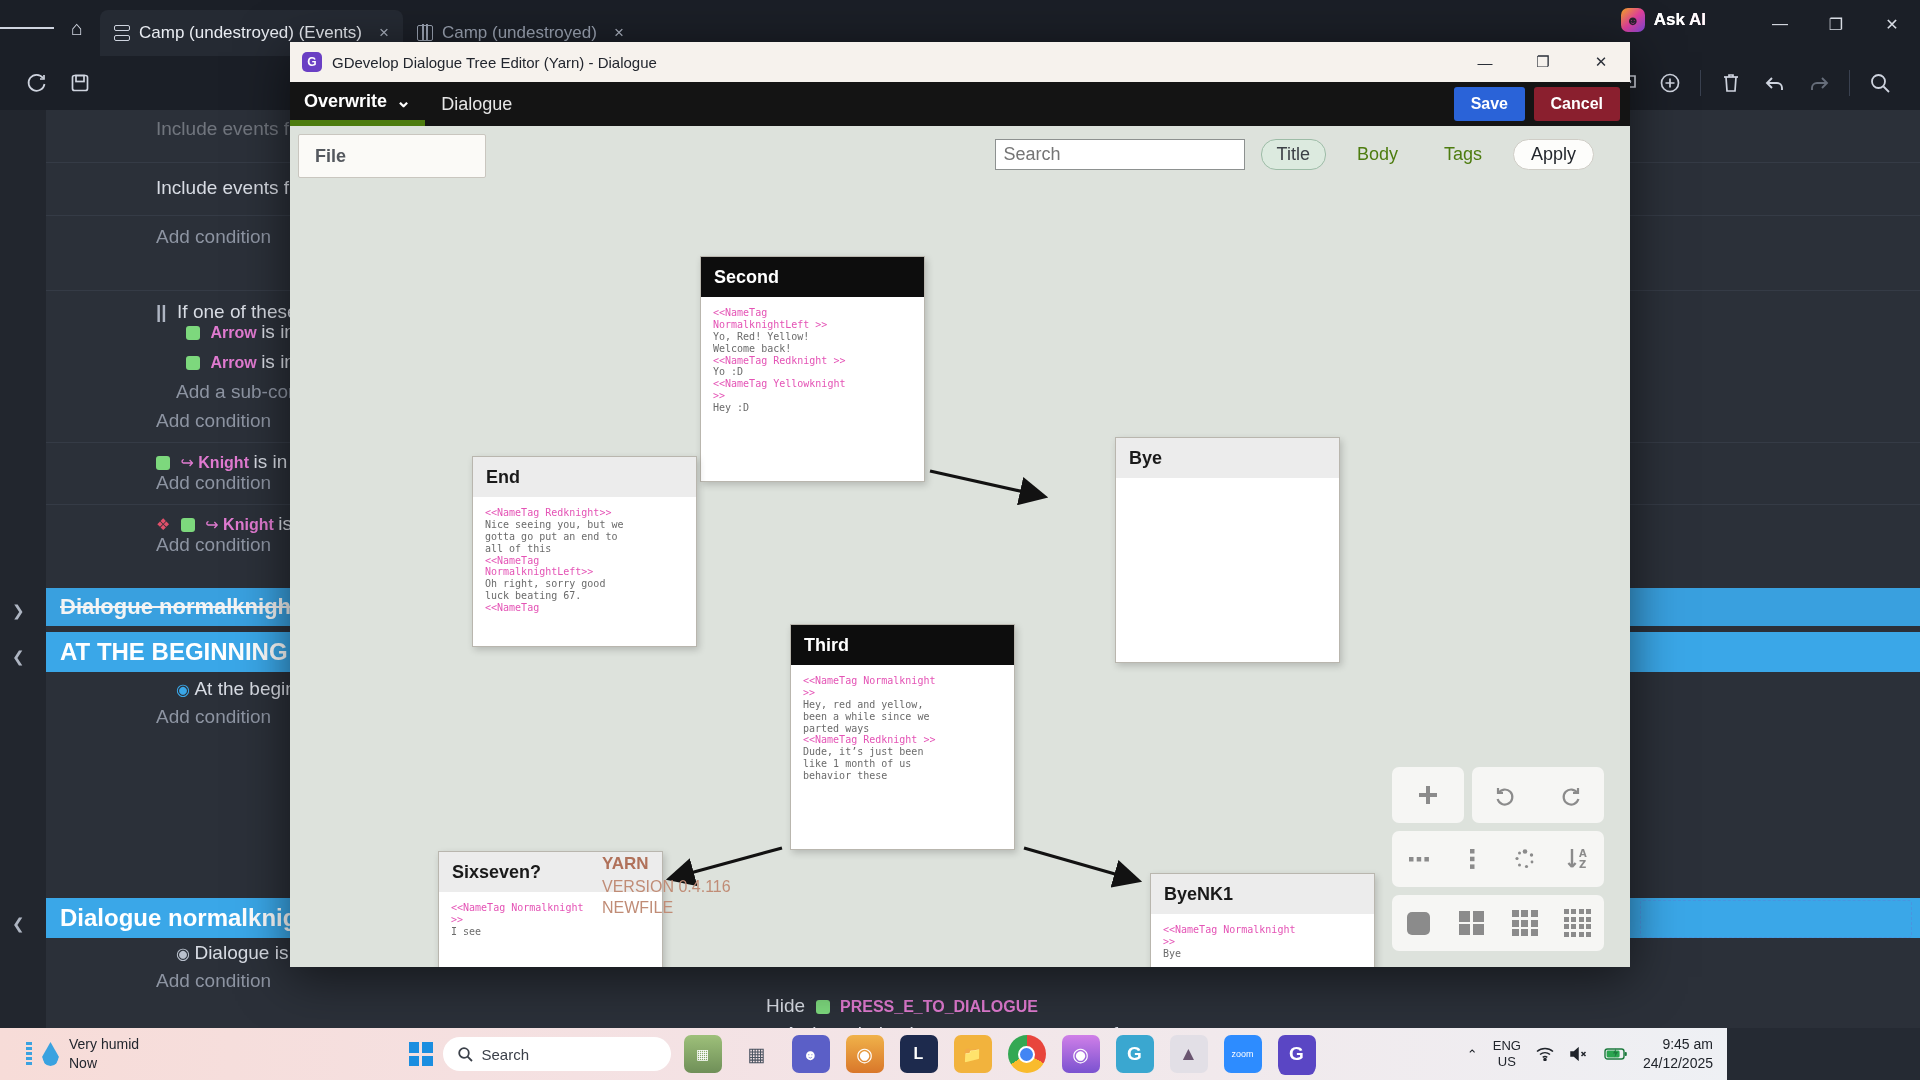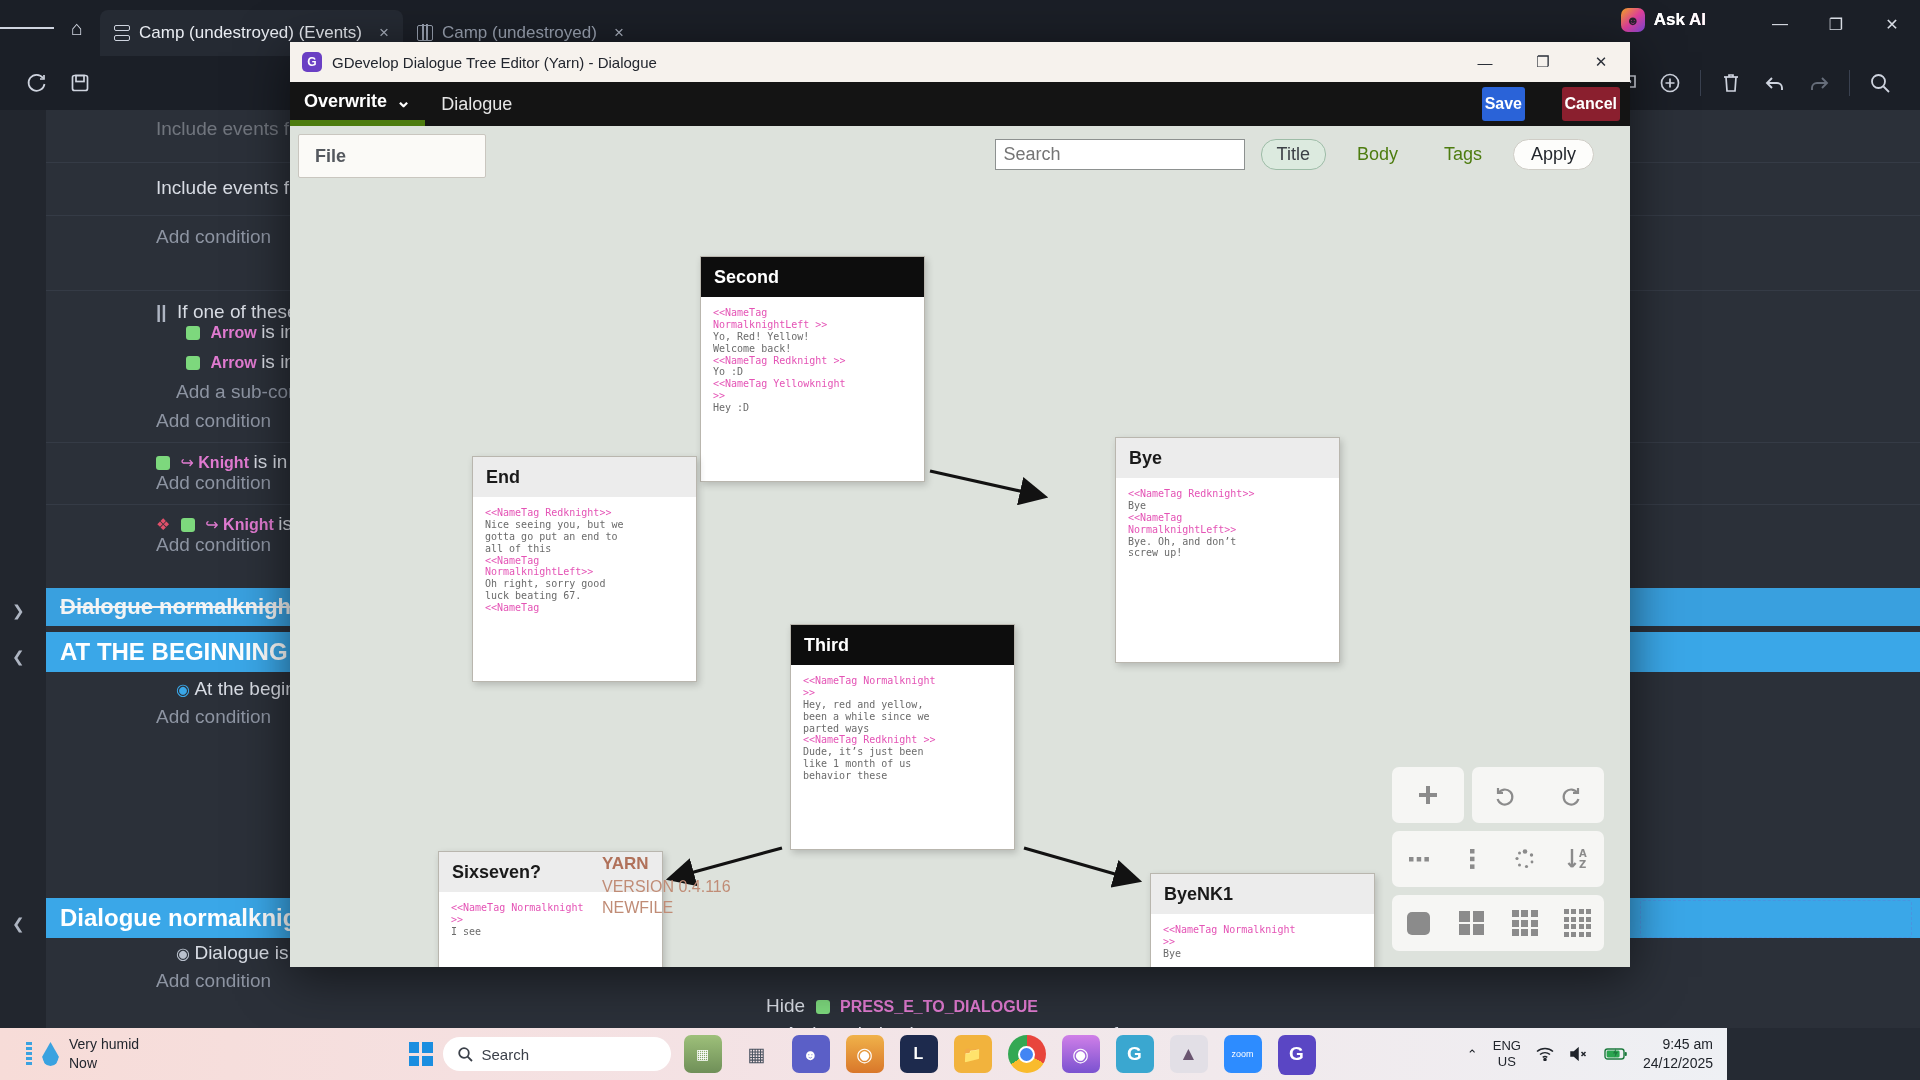--- a/index.html
+++ b/index.html
@@ -59,21 +59,21 @@
   
   #yarn{position:absolute;left:290px;top:42px;width:1340px;height:925px;background:#f3efea;box-shadow:0 10px 48px rgba(0,0,0,.55);display:flex;flex-direction:column;}
   .y-title{height:40px;background:#f6f2ed;display:flex;align-items:center;padding-left:12px;flex:none;}
   .y-logo{width:20px;height:20px;border-radius:5px;background:#6a3fc4;color:#fff;font-size:12px;font-weight:bold;display:flex;align-items:center;justify-content:center;margin-right:10px;}
   .y-titletext{font-size:15px;color:#22262e;}
   .y-winbtns{margin-left:auto;display:flex;}
   .y-winbtns div{width:58px;height:40px;display:flex;align-items:center;justify-content:center;font-size:15px;color:#2a2f38;}
   .y-menubar{height:44px;background:#141414;display:flex;align-items:center;flex:none;position:relative;}
   .y-overwrite{height:44px;padding:0 14px;display:flex;align-items:center;gap:9px;color:#fff;font-size:18px;font-weight:600;border-bottom:6px solid #4d7c0f;box-sizing:border-box;}
   .y-docname{color:#e6e6e6;font-size:18px;padding-left:16px;}
-  .y-save,.y-cancel{position:absolute;top:5px;height:34px;padding:0 3px;border-radius:3px;display:flex;align-items:center;font-size:16px;font-weight:bold;color:#fff;}
+  .y-save,.y-cancel{position:absolute;top:5px;height:34px;padding:0 17px;border-radius:3px;display:flex;align-items:center;font-size:16px;font-weight:bold;color:#fff;}
   .y-save{right:105px;background:#2a63d8;}
   .y-cancel{right:10px;background:#8a1f2e;}
   .y-body{flex:1;position:relative;background:#dde2dc;overflow:hidden;}
   .y-filebtn{position:absolute;left:8px;top:8px;width:188px;height:44px;background:#fbfaf7;border:1px solid #c9c6bf;border-radius:2px;display:flex;align-items:center;padding-left:16px;font-size:18px;font-weight:bold;color:#54585e;box-sizing:border-box;}
   .y-searchbar{position:absolute;right:36px;top:13px;display:flex;align-items:center;gap:16px;}
   .y-searchinput{width:250px;height:31px;border:1px solid #8d9190;background:#fff;font-size:18px;color:#6d7170;padding:0 8px;box-sizing:border-box;font-family:"Liberation Sans",sans-serif;}
   .y-pill{padding:4px 15px;border-radius:15px;font-size:18px;color:#3d4147;}
   .y-pill.on{background:#dceadf;border:1px solid #9dbca7;}
   .y-pill.off{color:#4d7c0f;}
   .y-apply{padding:4px 17px;border-radius:16px;font-size:18px;color:#23272d;background:#fdfdfb;border:1px solid #cfcdc6;}
@@ -349,41 +349,35 @@
 <span class="tag">NormalknightLeft &gt;&gt;</span>
 <span>Yo, Red! Yellow!</span>
 <span>Welcome back!</span>
 <span class="tag">&lt;&lt;NameTag Redknight &gt;&gt;</span>
 <span>Yo :D</span>
 <span class="tag">&lt;&lt;NameTag Yellowknight</span>
 <span class="tag">&gt;&gt;</span>
 <span>Hey :D</span></div>
       </div>
 
-      <div class="node" style="left:182px;top:330px;width:225px;height:226px;">
+      <div class="node" style="left:182px;top:330px;width:225px;height:191px;">
         <div class="node-hd light">End</div>
         <div class="node-bd"><span class="tag">&lt;&lt;NameTag Redknight&gt;&gt;</span>
 <span>Nice seeing you, but we</span>
 <span>gotta go put an end to</span>
 <span>all of this</span>
 <span class="tag">&lt;&lt;NameTag</span>
 <span class="tag">NormalknightLeft&gt;&gt;</span>
 <span>Oh right, sorry good</span>
 <span>luck beating 67.</span>
 <span class="tag">&lt;&lt;NameTag</span></div>
       </div>
 
       <div class="node" style="left:825px;top:311px;width:225px;height:226px;">
         <div class="node-hd light">Bye</div>
-        <div class="node-bd"><span class="tag">&lt;&lt;NameTag Redknight&gt;&gt;</span>
-<span>Bye</span>
-<span class="tag">&lt;&lt;NameTag</span>
-<span class="tag">NormalknightLeft&gt;&gt;</span>
-<span>Bye. Oh, and don’t</span>
-<span>screw up!</span></div>
       </div>
 
       <div class="node" style="left:500px;top:498px;width:225px;height:226px;">
         <div class="node-hd dark">Third</div>
         <div class="node-bd"><span class="tag">&lt;&lt;NameTag Normalknight</span>
 <span class="tag">&gt;&gt;</span>
 <span>Hey, red and yellow,</span>
 <span>been a while since we</span>
 <span>parted ways</span>
 <span class="tag">&lt;&lt;NameTag Redknight &gt;&gt;</span>

